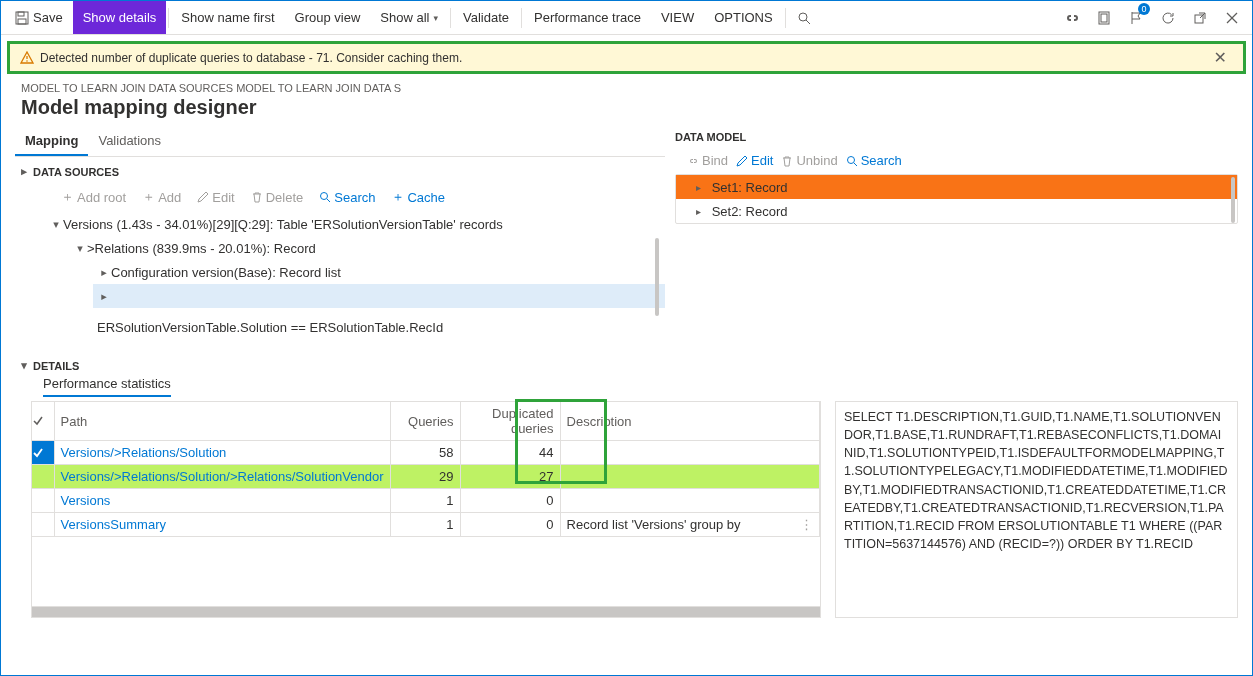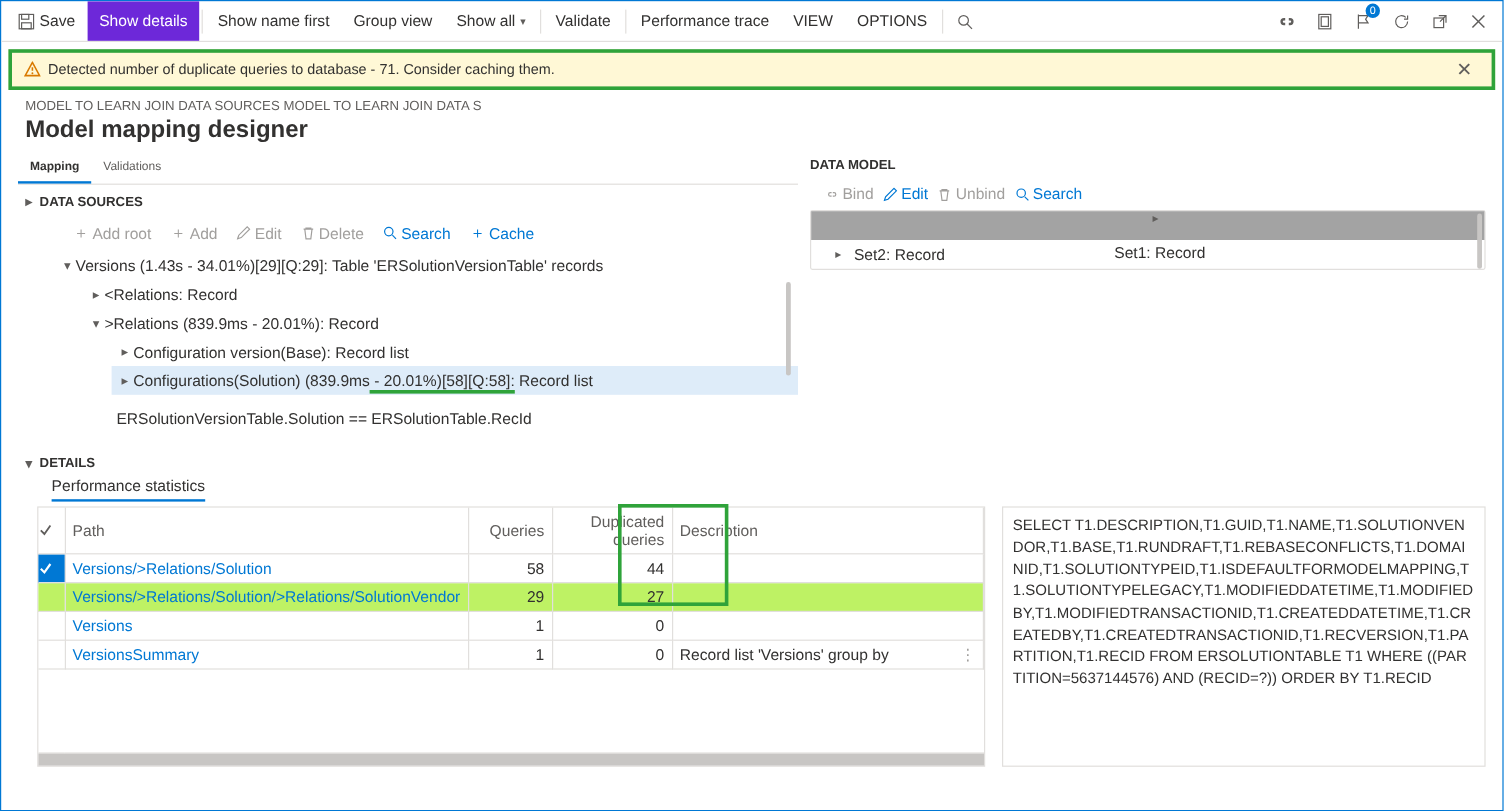--- a/index.html
+++ b/index.html
@@ -25,21 +25,21 @@
 .crumb { font-size: 11px; color: #605e5c; padding: 8px 20px 0 20px; }
 .page-title { font-size: 20px; font-weight: 600; padding: 2px 20px 8px 20px; }
 
 
 .main { display: flex; padding: 0 14px; }
 .left { width: 650px; }
 .right { flex: 1; margin-left: 10px; }
 
 
 .tabs { display: flex; border-bottom: 1px solid #e1dfdd; }
-.tab { padding: 6px 10px; font-size: 10px; cursor: pointer; color: #605e5c; }
+.tab { padding: 6px 10px; font-size: 13px; cursor: pointer; color: #605e5c; }
 .tab.active { color: #323130; border-bottom: 2px solid #0078d4; font-weight: 600; }
 
 
 .sec-head { display: flex; align-items: center; font-size: 11px; font-weight: 600; padding: 8px 0 4px 0; }
 .sec-head .caret { width: 18px; text-align: center; cursor:pointer; color:#605e5c;}
 
 
 .ds-tb { display: flex; gap: 4px; padding: 4px 0 4px 40px; }
 .ds-tb .lnk { color: #0078d4; font-size: 13px; display: flex; align-items: center; gap: 3px; cursor: pointer; padding: 2px 6px; }
 .ds-tb .lnk.disabled { color: #a19f9d; cursor: default; }
@@ -57,27 +57,27 @@
 .footer-note { margin-left: 52px; font-size: 13px; padding: 12px 0 8px 0; }
 
 
 .dm-head { font-size: 11px; font-weight: 600; padding: 4px 0; }
 .dm-tb { display: flex; gap: 8px; padding: 6px 0 6px 12px; }
 .dm-tb .lnk { color: #0078d4; font-size: 13px; display: flex; align-items: center; gap: 3px; cursor: pointer; }
 .dm-tb .lnk.disabled { color: #a19f9d; cursor: default; }
 .root-def { font-size: 13px; color: #605e5c; padding: 4px 0 10px 12px; }
 .dm-tree { border: 1px solid #e1dfdd; border-radius: 2px; position:relative;}
 .dm-tree-row { display: flex; align-items: center; height: 24px; padding-left: 20px; font-size: 13px; cursor:pointer;}
-.dm-tree-row.sel { background: #a3a3a3; flex-direction: column; }
+.dm-tree-row.sel { background: #f97316; }
 .dm-tree-row .caret { width: 12px; font-size: 10px; color:#605e5c;}
 .dm-scroll-hint { position:absolute; right:2px; top:2px; width:4px; height:46px; background:#c8c6c4; border-radius:2px;}
 
 
 .details { padding: 0 14px 4px 14px; }
-.details-head { display: flex; font-size: 11px; font-weight: 600; padding: 16px 0 4px 0; }
+.details-head { display: flex; align-items: center; font-size: 11px; font-weight: 600; padding: 16px 0 4px 0; }
 .details-head .caret { width: 18px; text-align: center; cursor:pointer; color:#605e5c;}
 .perf-title { font-size: 13px; border-bottom: 2px solid #0078d4; display: inline-block; padding-bottom: 4px; margin-left: 28px; }
 .find-tree { color: #0078d4; font-size: 13px; margin: 14px 0 10px 28px; display: inline-block; cursor:pointer;}
 
 .bottom { display: flex; padding: 0 14px 6px 30px; gap: 14px; }
 .grid { border: 1px solid #e1dfdd; width: 790px; position: relative; }
 .grid table { width: 100%; border-collapse: collapse; font-size: 13px; }
 .grid th { text-align: left; font-weight: 400; color: #605e5c; border-bottom: 1px solid #e1dfdd; border-right: 1px solid #e1dfdd; padding: 4px 6px; height: 28px; }
 .grid th.qcol, .grid th.dcol { text-align: right; }
 .grid td { border-bottom: 1px solid #e1dfdd; border-right: 1px solid #e1dfdd; padding: 3px 6px; height: 24px; }
@@ -233,34 +233,29 @@
       </span>
       <span class="lnk">＋ <span>Cache</span></span>
     </div>
     <div class="tree">
       <div class="tree-scroll-hint"></div>
       <div class="tree-row">
           <span class="caret caret-down"></span>
           <span>Versions (1.43s - 34.01%)[29][Q:29]: Table 'ERSolutionVersionTable' records</span>
         </div>
       <div class="tree-row tree-indent-1">
-          <span class="caret caret-right"></span>
-          <span>&lt;Relations: Record</span>
-        </div>
-      <div class="tree-row tree-indent-1">
           <span class="caret caret-down"></span>
           <span>&gt;Relations (839.9ms - 20.01%): Record</span>
         </div>
       <div class="tree-row tree-indent-2">
           <span class="caret caret-right"></span>
           <span>Configuration version(Base): Record list</span>
         </div>
       <div class="tree-row tree-indent-2 sel">
         <span class="caret caret-right"></span>
-        <span><span>Configurations(Solution) (839.9ms</span><span class="underline-green"> - 20.01%)[58][Q:58]:</span><span> Record list</span></span>
       </div>
       <div class="footer-note">ERSolutionVersionTable.Solution == ERSolutionTable.RecId</div>
     </div>
   </div>
 
   <div class="right">
     <div class="dm-head">DATA MODEL</div>
     <div class="dm-tb">
       <span class="lnk disabled">
         <svg width="12" height="12" viewBox="0 0 12 12">

